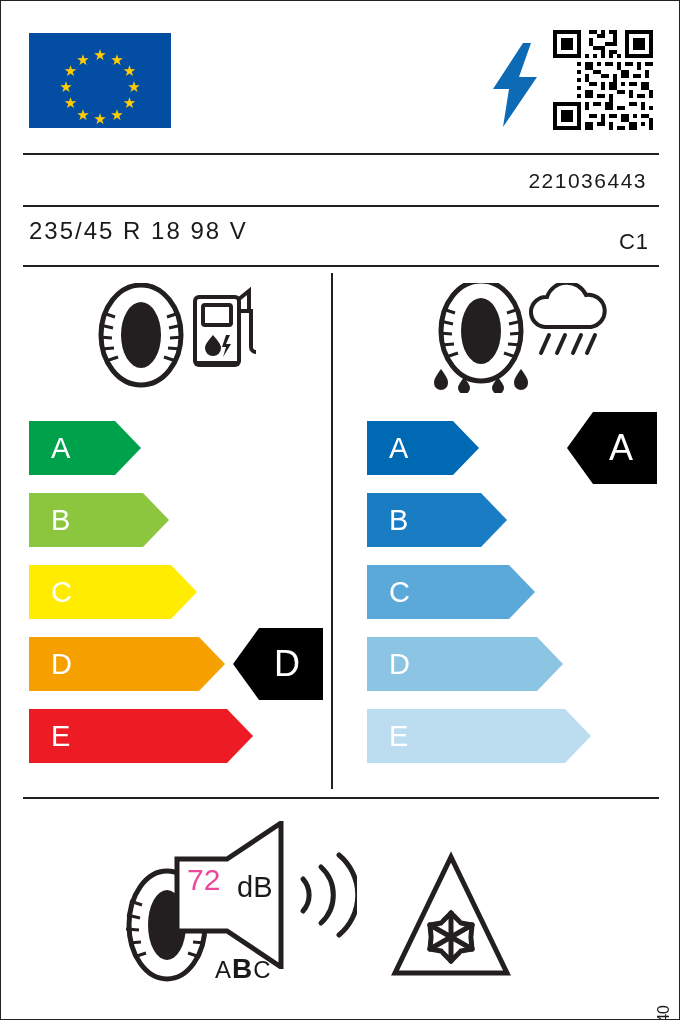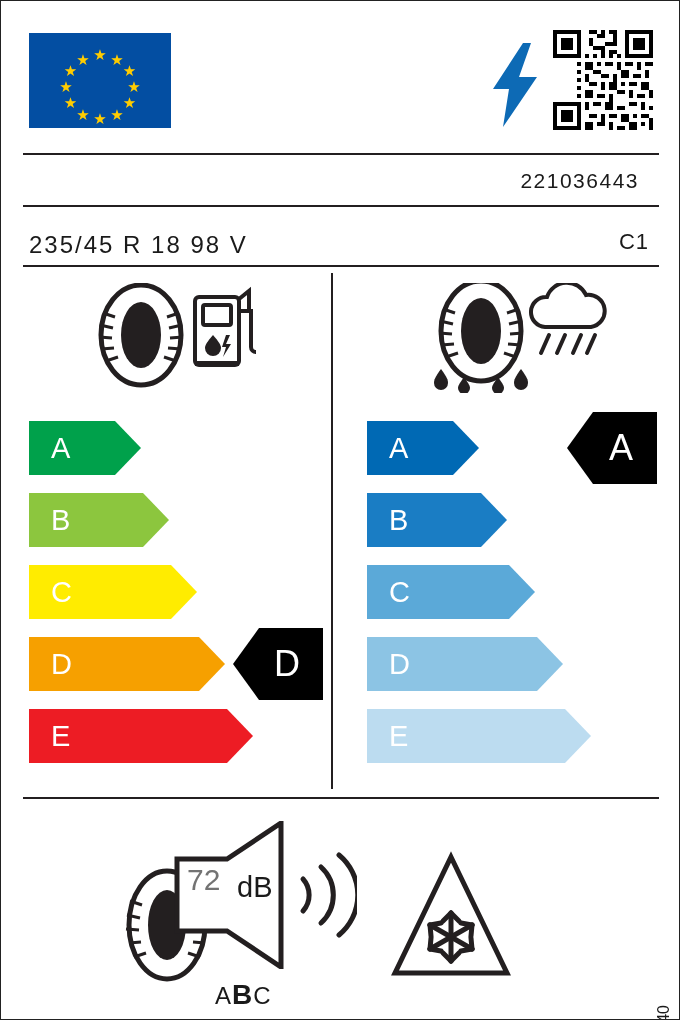--- a/index.html
+++ b/index.html
@@ -90,30 +90,30 @@
   .brand {
     position: absolute;
     left: 28px;
     top: 168px;
     font-size: 21px;
     letter-spacing: 1.5px;
     color: #1a1a1a;
   }
   .code {
     position: absolute;
-    right: 40px;
+    right: 32px;
     top: 168px;
     font-size: 21px;
     letter-spacing: 1.5px;
     color: #1a1a1a;
   }
   .size {
     position: absolute;
     left: 28px;
-    top: 230px;
+    top: 216px;
     font-size: 24px;
     letter-spacing: 2px;
     color: #1a1a1a;
   }
   .class {
     position: absolute;
     right: 30px;
     top: 228px;
     font-size: 22px;
     letter-spacing: 1px;
@@ -153,33 +153,32 @@
     line-height: 72px;
     text-align: center;
     font-size: 36px;
     color: #fff;
   }
 
   
   .noise-db {
     position: absolute;
     font-size: 30px;
-    color: #737373;
+    color: #ec4899;
   }
   .noise-unit {
     position: absolute;
     font-size: 29px;
     color: #1a1a1a;
   }
   .abc {
     position: absolute;
     font-size: 24px;
     color: #1a1a1a;
     letter-spacing: 1px;
-    margin-top: 26px;
   }
   .abc b { font-size: 28px; }
   .reg {
     position: absolute;
     right: 6px;
     bottom: 14px;
     font-size: 16px;
     color: #1a1a1a;
     transform: rotate(-90deg);
     transform-origin: 100% 100%;

